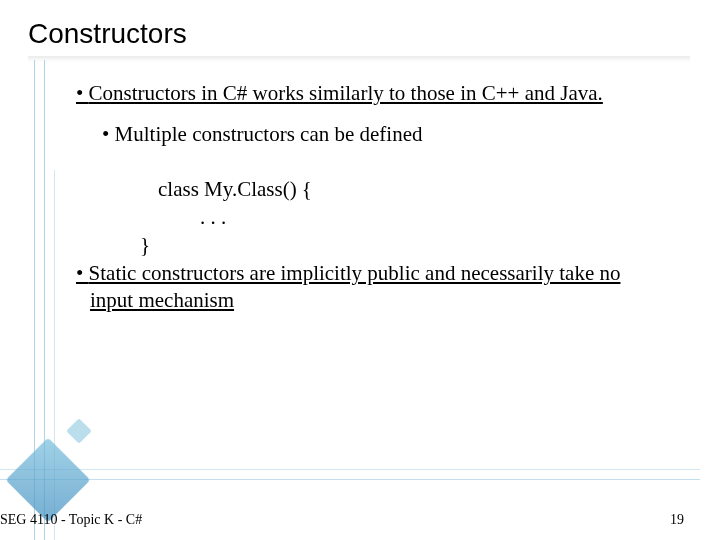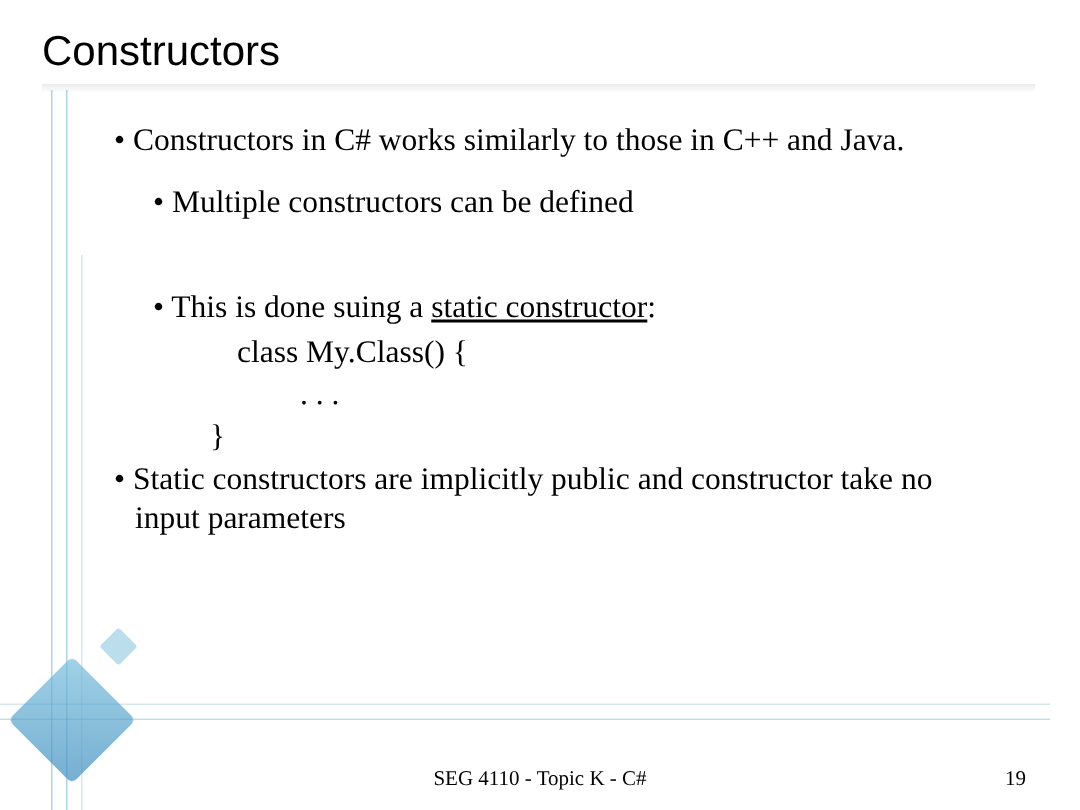--- a/index.html
+++ b/index.html
@@ -33,20 +33,21 @@
     top: 80px;
     left: 60px;
     right: 60px;
     font-size: 21px;
     line-height: 1.25;
   }
   .b1 {
     margin: 0 0 4px 0;
     padding-left: 30px;
     text-indent: -14px;
+    text-decoration: underline;
   }
   .b2 {
     margin: 15px 0 4px 0;
     padding-left: 56px;
     text-indent: -14px;
   }
   .b3 {
     margin: 0 0 2px 0;
     padding-left: 98px;
   }
@@ -63,21 +64,21 @@
     position: absolute;
     bottom: 28px;
     width: 100%;
     font-size: 14px;
     font-family: "Times New Roman", Times, serif;
   }
   .footer-center {
     position: absolute;
     left: 0;
     right: 0;
-    text-align: center;
+    text-align: left;
   }
   .footer-right {
     position: absolute;
     right: 36px;
     text-align: center;
   }
   
   .deco {
     position: absolute;
     left: 0;
@@ -128,27 +129,24 @@
   <div class="shadowbar"></div>
 
   <div class="title">Constructors</div>
 
   <div class="content">
     <div class="b1 bullet">Constructors in C# works similarly to those in C++ and Java.</div>
     <div class="b2 bullet">Multiple constructors can be defined</div>
 
     <div class="spacer"></div>
 
-    <div class="b2 bullet">
-      <span>This is done suing a </span><span class="underline">static constructor</span><span>:</span>
-    </div>
     <div class="b3">class My.Class() {</div>
     <div class="b3" style="padding-left:140px">. . .</div>
     <div class="b3" style="padding-left:80px">}</div>
-    <div class="b1 bullet">Static constructors are implicitly public and constructor take no input parameters</div>
+    <div class="b1 bullet">Static constructors are implicitly public and necessarily take no input mechanism</div>
   </div>
 
   <div class="deco">
     <div class="line vline" style="left:34px; top:60px; height:480px;"></div>
     <div class="line vline" style="left:44px; top:60px; height:480px;"></div>
     <div class="line vline" style="left:54px; top:170px; height:370px; background:rgba(80,160,200,0.25);"></div>
     <div class="line hline" style="left:0; bottom:60px; width:700px; background:rgba(80,160,200,0.35);"></div>
     <div class="line hline" style="left:0; bottom:70px; width:700px; background:rgba(80,160,200,0.25);"></div>
     <div class="diamond"></div>
     <div class="diamond2"></div>

